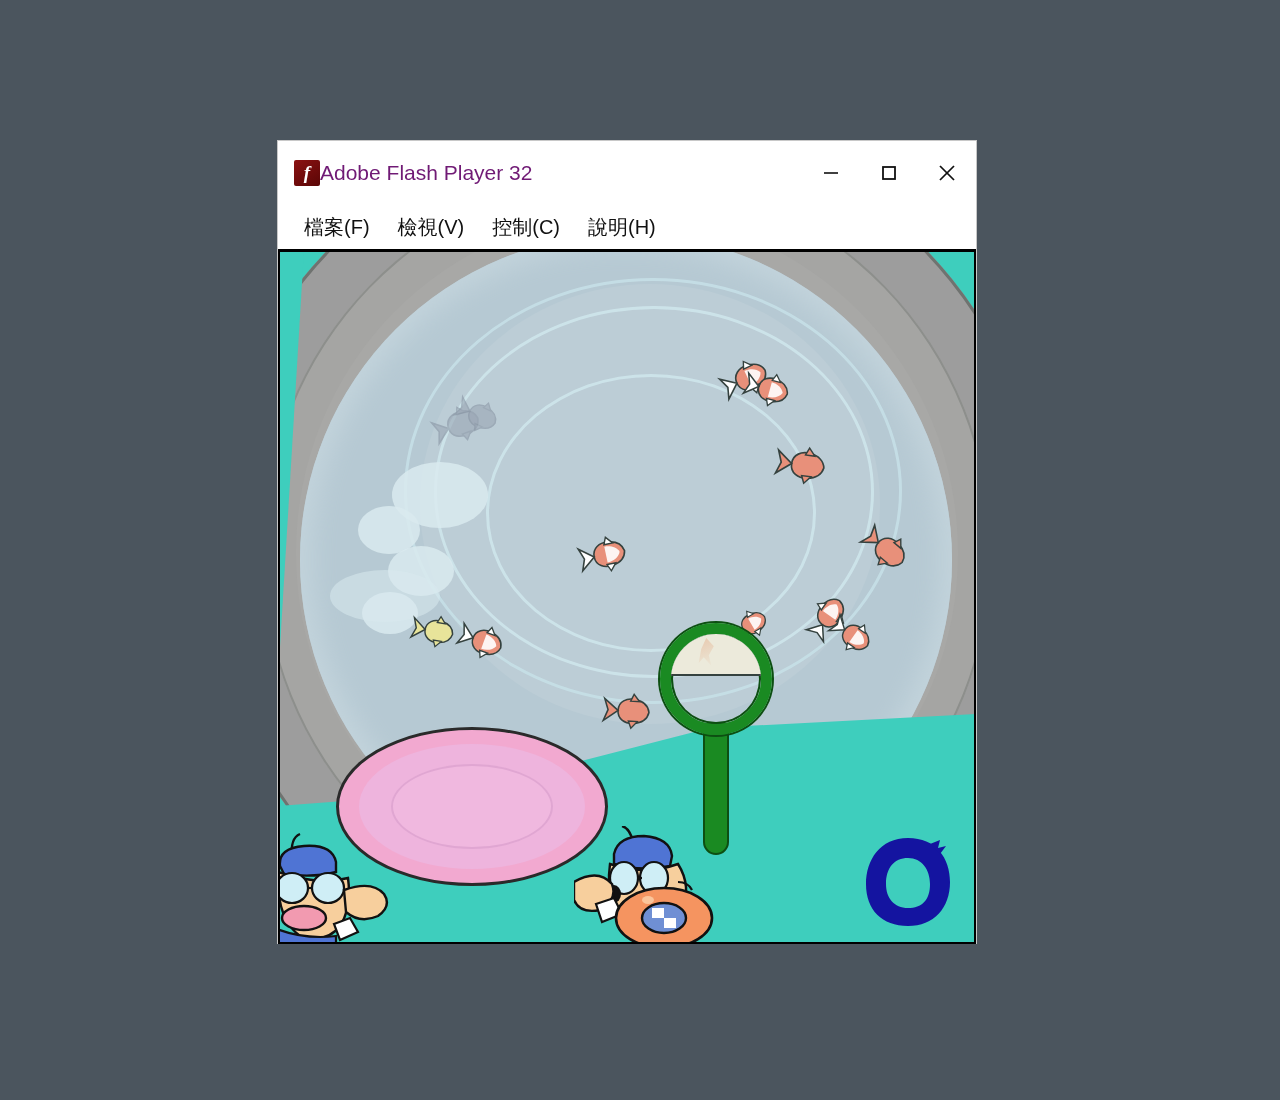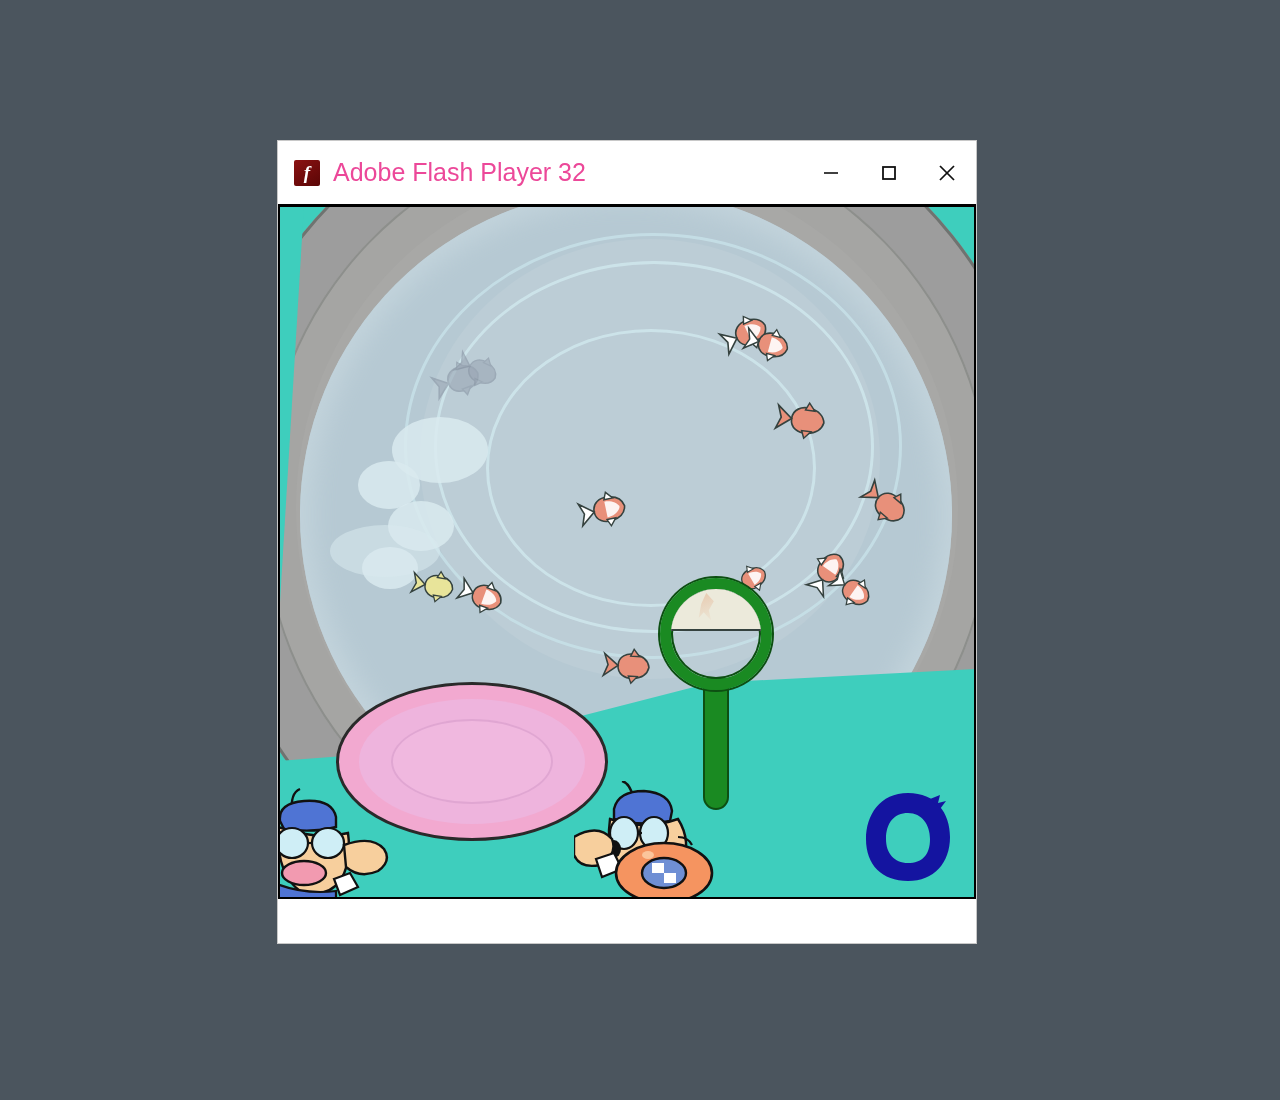--- a/index.html
+++ b/index.html
@@ -34,23 +34,22 @@
     position:relative; flex:none;
   }
   #app-icon .f{
     position:absolute;left:0;top:0;right:0;bottom:0;
     color:#fff;font-family:"Liberation Serif",serif;
     font-style:italic;font-weight:bold;font-size:19px;
     display:flex;align-items:center;justify-content:center;
     line-height:1;
   }
   #app-title{
-    margin-left:13px;
-    font-size:25px;
-    color:#ec4899;
+    font-size:21px;
+    color:#701a75;
     font-weight:400;
     letter-spacing:0px;
     white-space:nowrap;
   }
   .wbtn{
     width:58px;height:63px;
     display:flex;align-items:center;justify-content:center;
     flex:none;
     background:transparent;border:0;padding:0;
     cursor:default;
@@ -243,20 +242,26 @@
       </button>
       <button class="wbtn">
         <svg width="24" height="24" viewBox="0 0 24 24">
           <line x1="5" y1="5" x2="19" y2="19" stroke="#111" stroke-width="1.7"></line>
           <line x1="19" y1="5" x2="5" y2="19" stroke="#111" stroke-width="1.7"></line>
         </svg>
       </button>
     </div>
   </div>
 
+  <div id="menubar">
+    <div class="menu-item">檔案(F)</div>
+    <div class="menu-item">檢視(V)</div>
+    <div class="menu-item">控制(C)</div>
+    <div class="menu-item">說明(H)</div>
+  </div>
 
   <div id="stage">
     <div id="stage-inner">
 
       <div class="rim" id="rim-outer"></div>
       <div class="rim" id="rim-mid"></div>
       <div class="rim" id="rim-in"></div>
 
       <div id="water">
         <div id="water-hi"></div>

